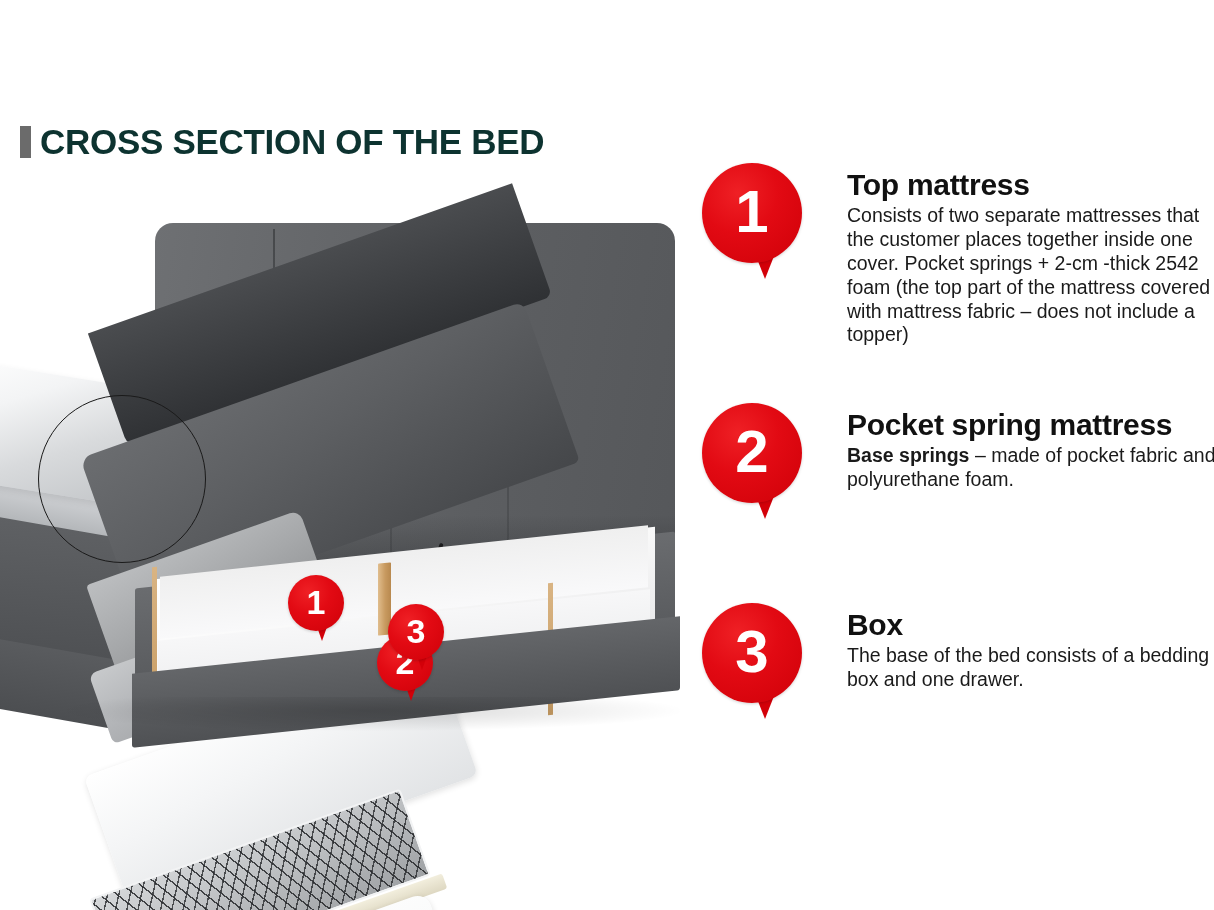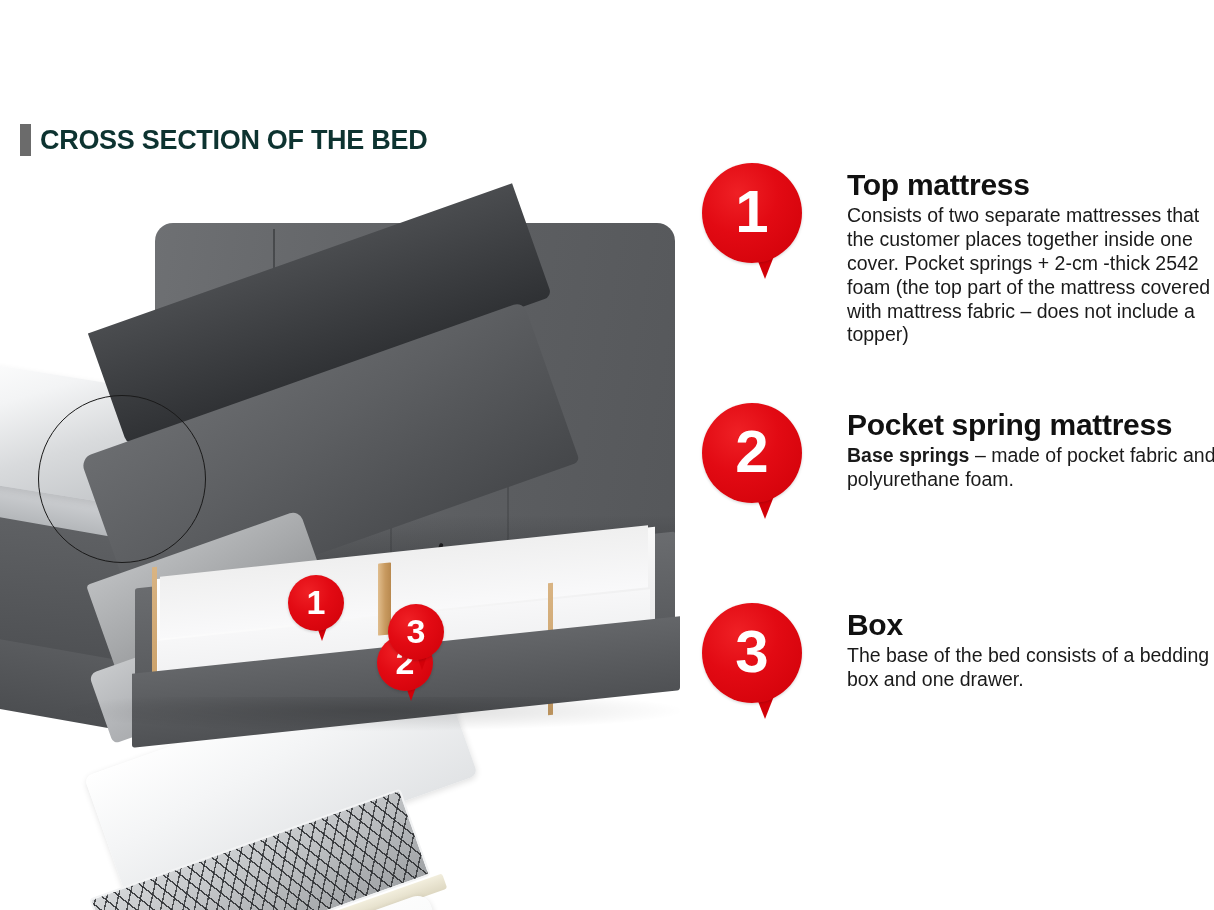--- a/index.html
+++ b/index.html
@@ -14,21 +14,21 @@
 
   
   #title-row{
     position:absolute; left:20px; top:124px;
     display:flex; align-items:center; gap:9px;
   }
   #title-bar{
     width:11px; height:32px; background:#6b6b6b; flex:none;
   }
   #title-text{
-    font-size:27px; font-weight:bold; color:#0d3330;
+    font-size:35px; font-weight:bold; color:#0d3330;
     letter-spacing:-0.3px; white-space:nowrap;
     line-height:1;
   }
 
   
   .legend-item{ position:absolute; }
   .legend-item .pin{ position:absolute; left:0; top:0; }
   .legend-text{ position:absolute; left:145px; top:6px; width:380px; }
   .legend-head{
     font-size:30px; font-weight:bold; color:#111111;

